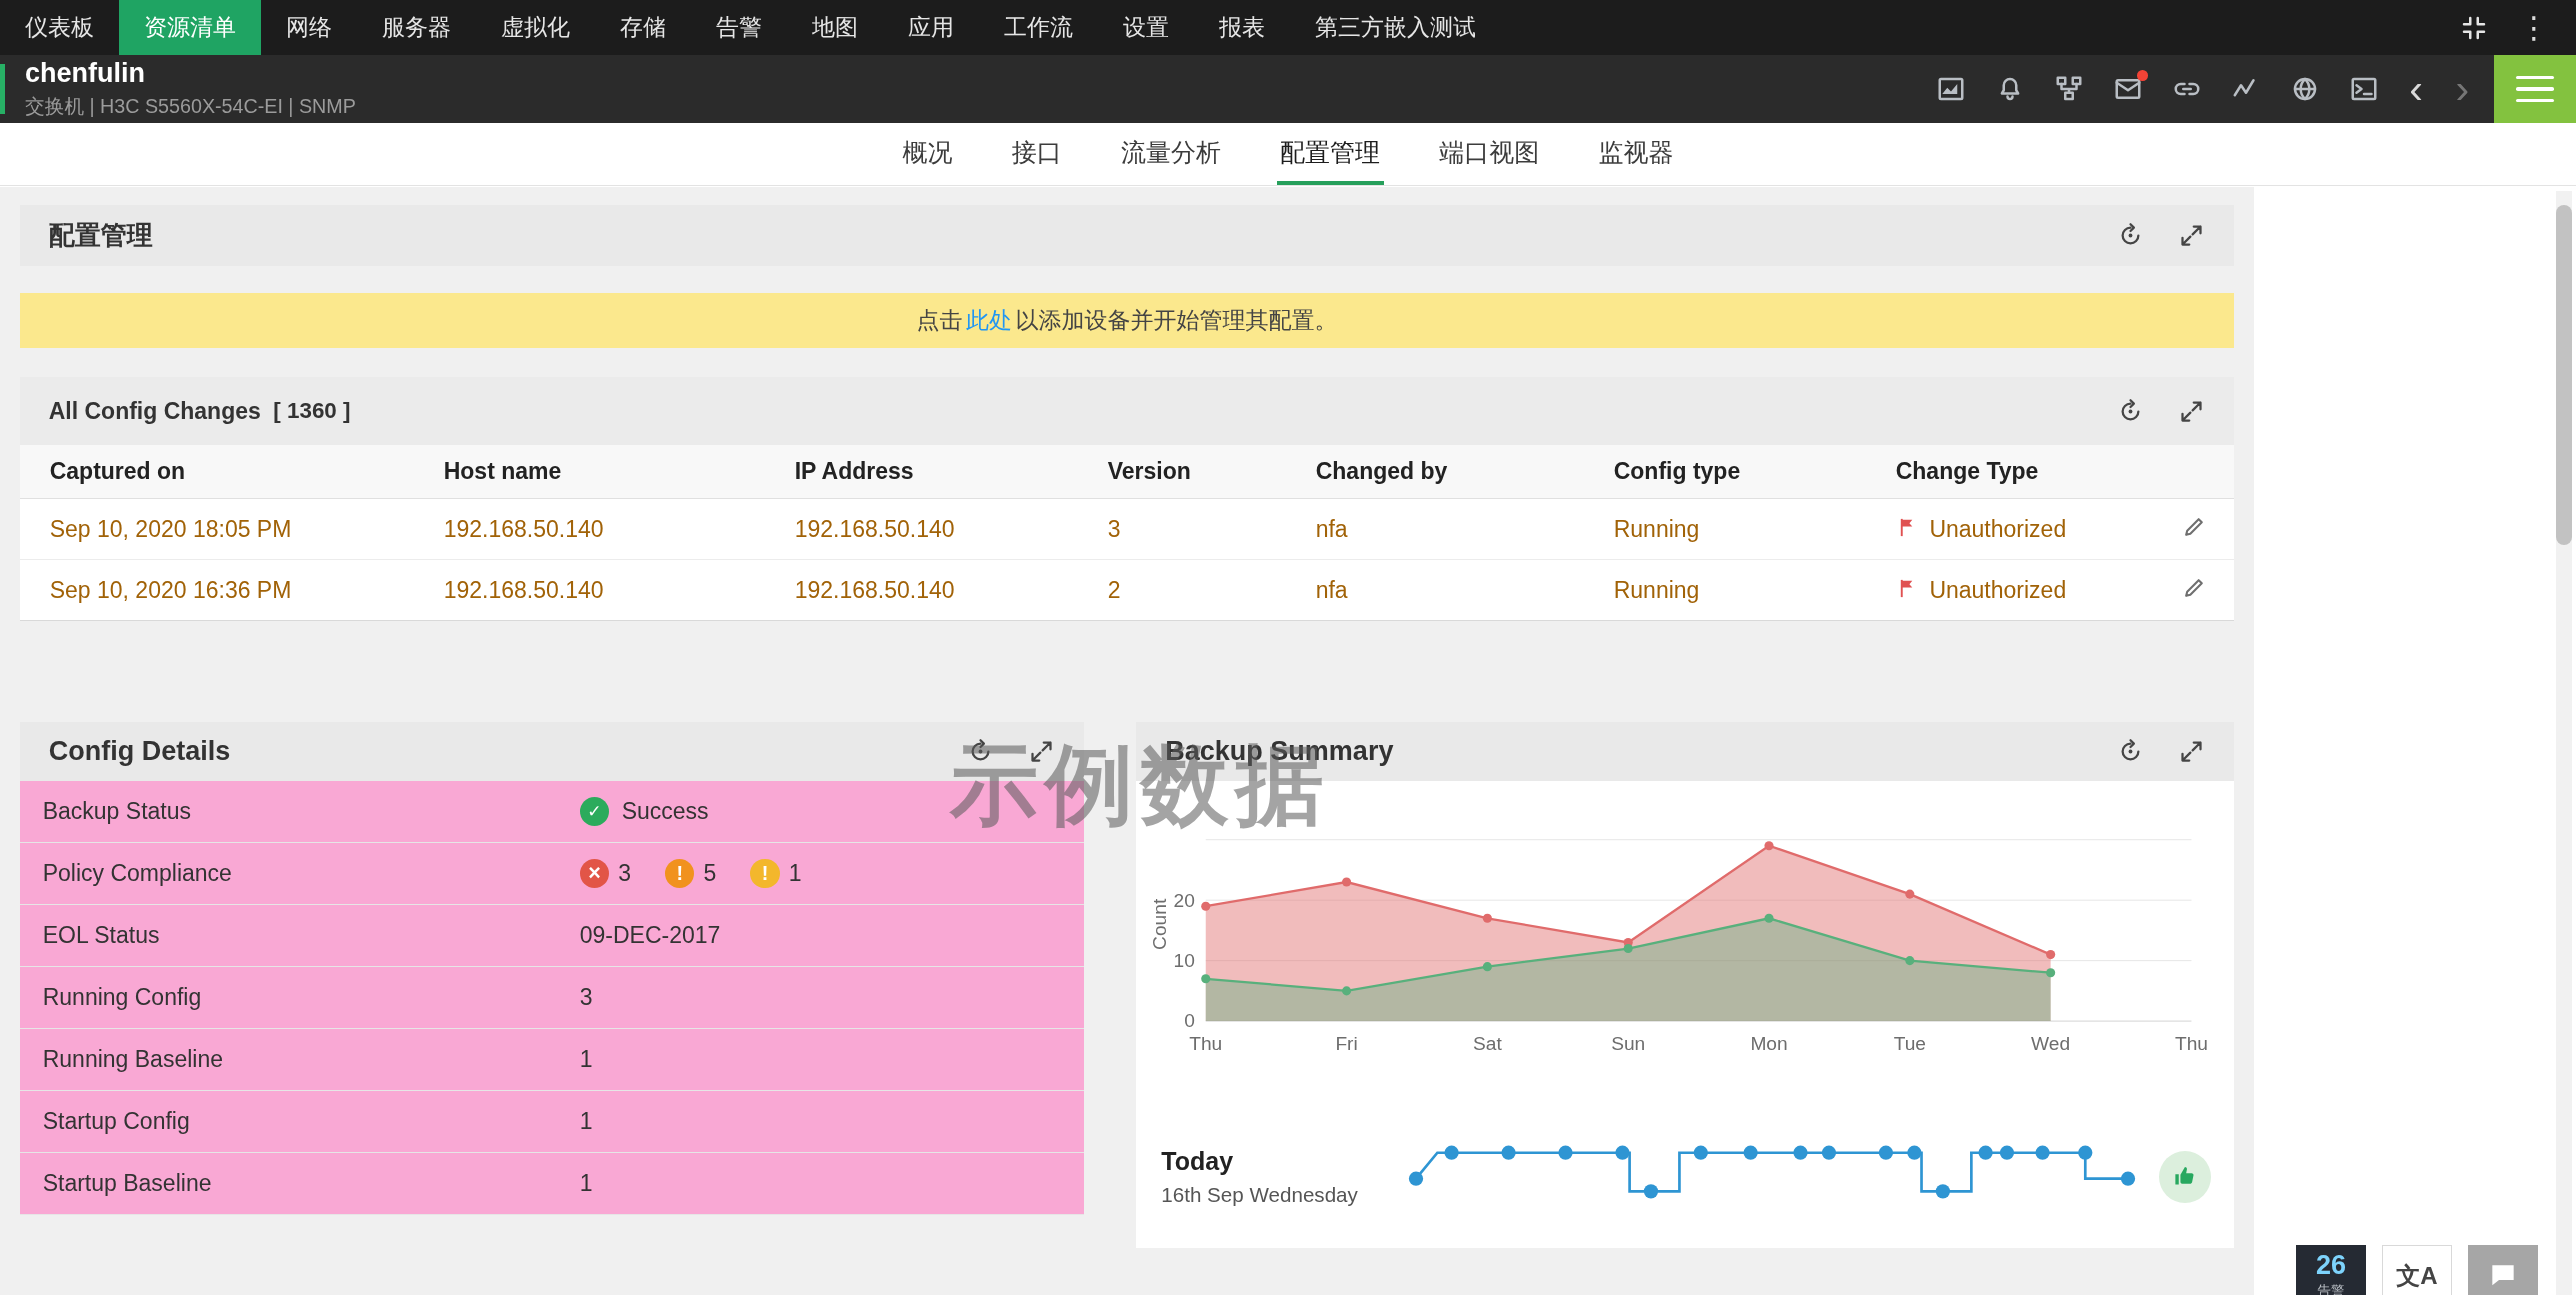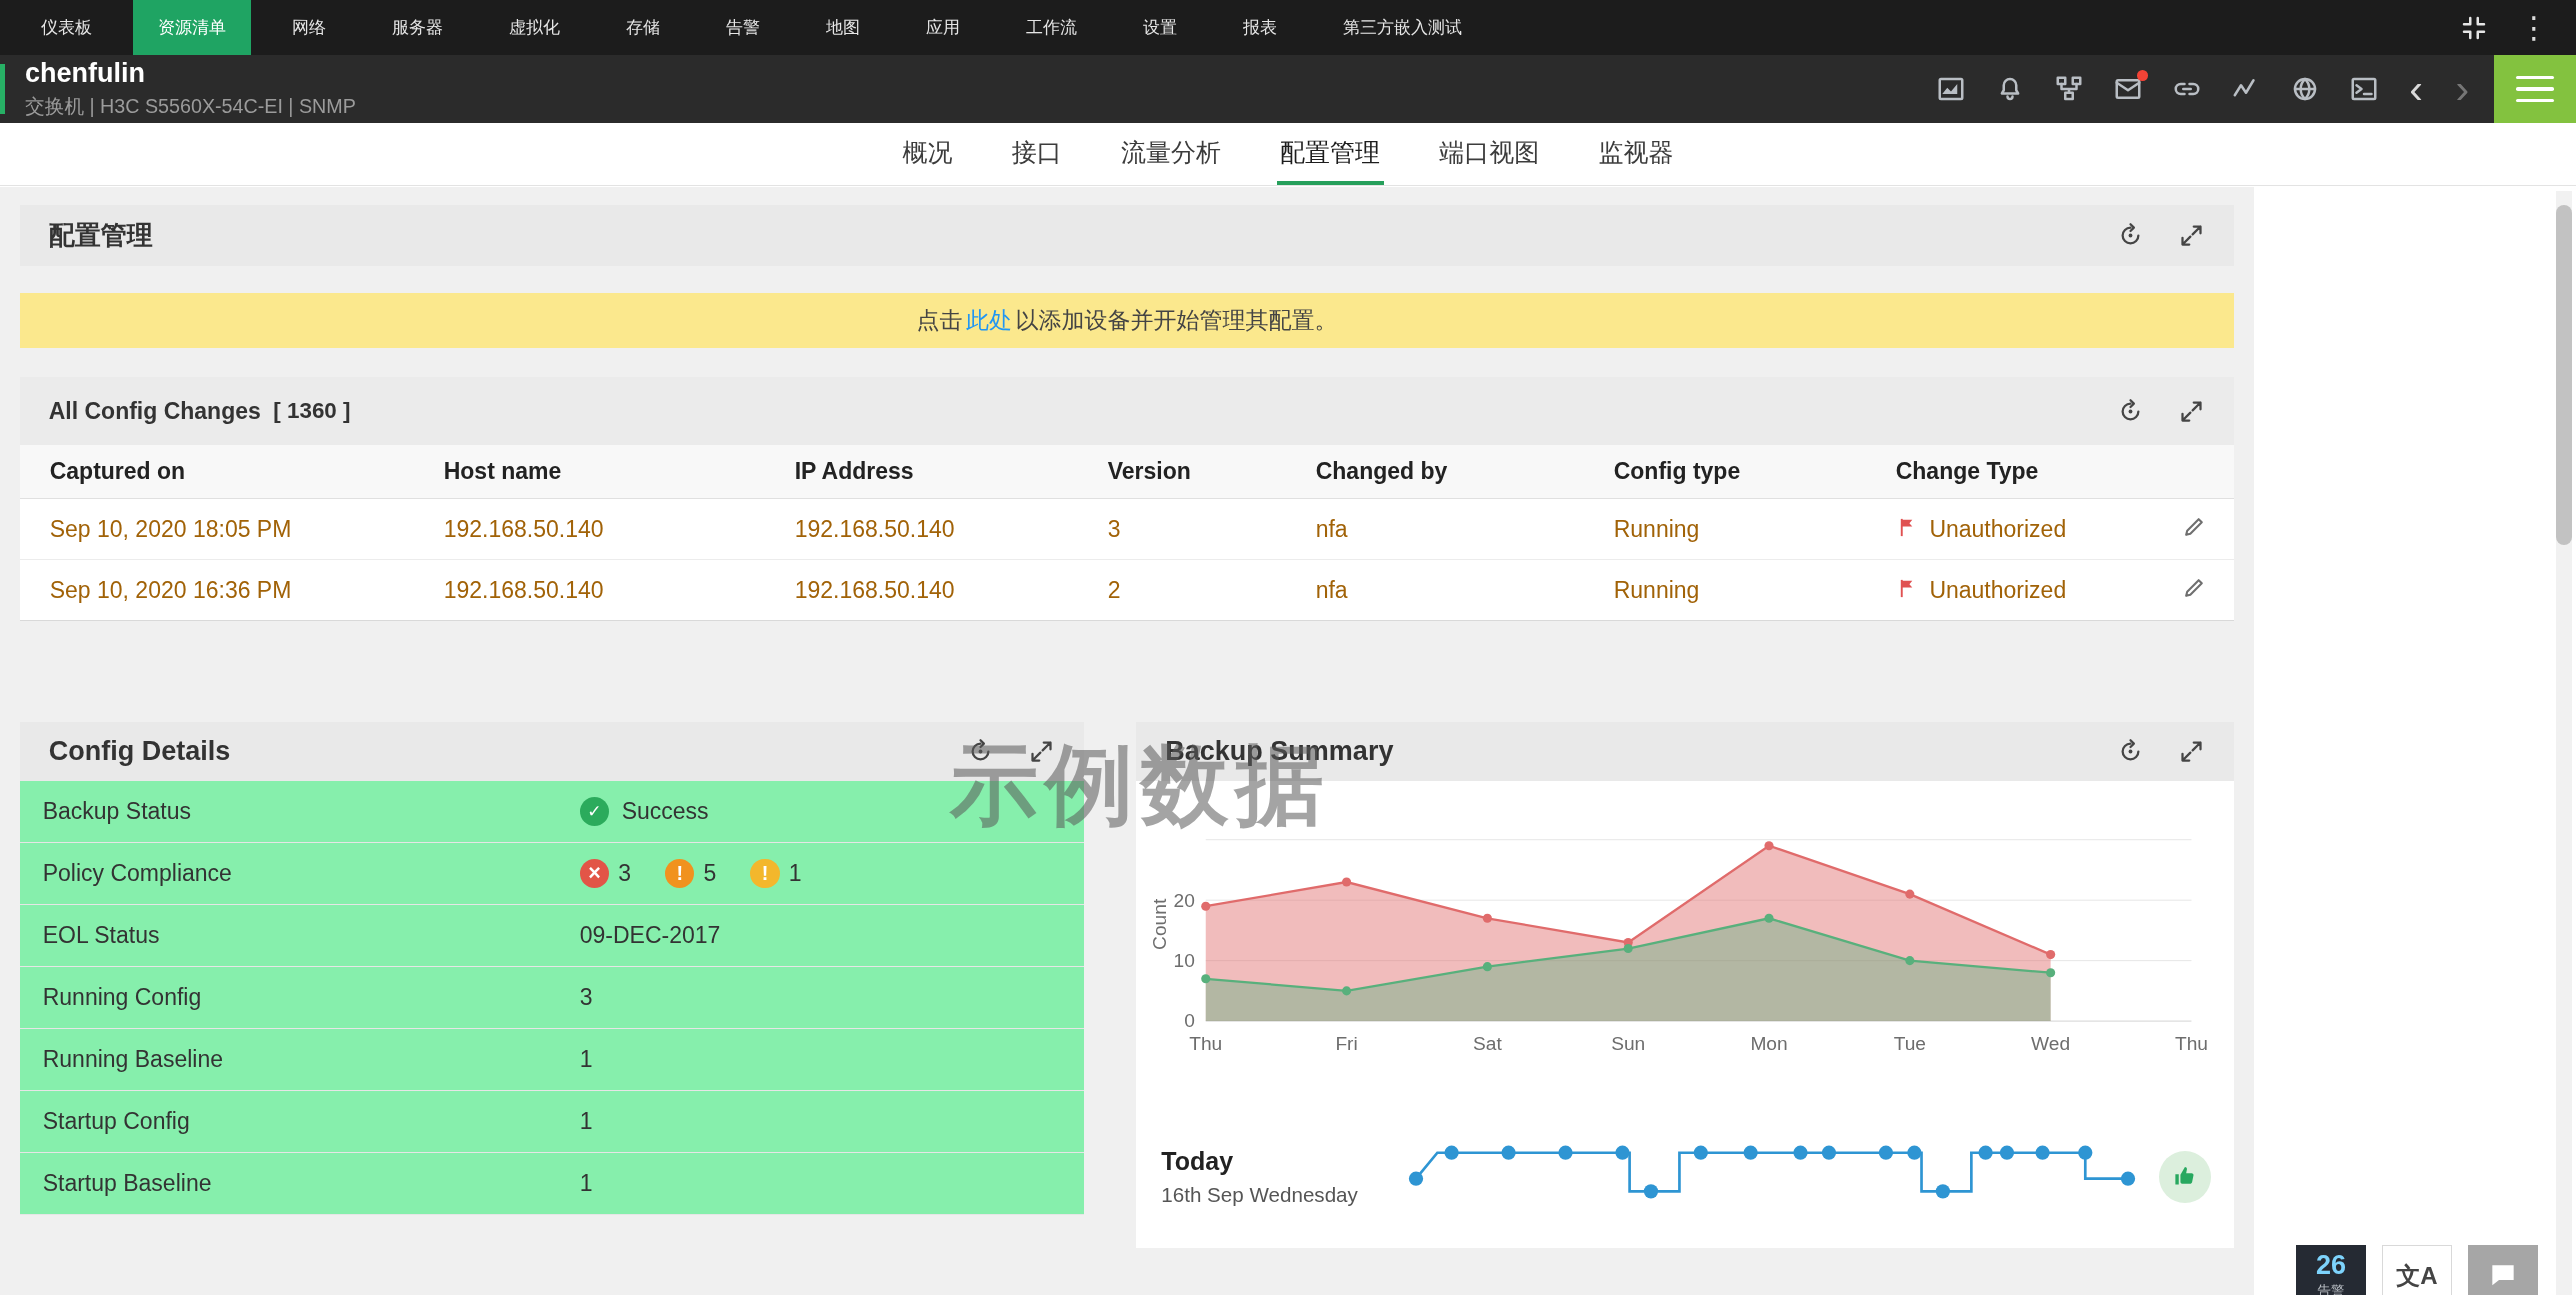--- a/index.html
+++ b/index.html
@@ -1,21 +1,21 @@
 <!DOCTYPE html>
 <html style="font-size:14.3px"><head>
 <meta charset="utf-8">
 <style>
   * { margin:0; padding:0; box-sizing:border-box; }
   html,body { width:2576px; height:1295px; overflow:hidden; background:#fff;
     font-family:"Liberation Sans","DejaVu Sans",sans-serif; position:relative; }
 
   
   .topbar { height:55px; background:#1c1c1c; display:flex; align-items:stretch; color:#e6e6e6; }
-  .nav-item { display:flex; align-items:center; padding:0 25px; font-size:17px; cursor:pointer;margin-left:16px; }
+  .nav-item { display:flex; align-items:center; padding:0 25px; font-size:23px; cursor:pointer; }
   .nav-item.active { background:#1fa463; color:#fff; }
   .topbar-right { margin-left:auto; display:flex; align-items:center; gap:30px; padding-right:27px; }
   .ico { width:30px; height:30px; stroke:currentColor; fill:none; stroke-width:2; stroke-linecap:round; stroke-linejoin:round; }
   .kebab { font-size:30px; color:#dcdcdc; line-height:1; }
 
   
   .devicebar { height:68px; background:#2b2b2b; display:flex; align-items:center; position:relative; }
   .accent { position:absolute; left:0; top:9px; width:5.4px; height:50px; background:#27b065; }
   .device-info { margin-left:25px; }
   .device-name { font-size:27px; font-weight:bold; color:#fff; }
@@ -51,21 +51,21 @@
   .tbl-head, .tbl-row { display:grid; grid-template-columns:394px 351px 313px 208px 298px 282px 286px 1fr; align-items:center; padding:0 30px; }
   .tbl-head { height:54px; background:#f8f8f8; border-bottom:0.9px solid #e0e0e0; font-size:23px; font-weight:bold; color:#222; }
   .tbl-row { height:61px; border-bottom:0.9px solid #ececec; font-size:23px; color:#a16207; }
   .tbl-row:last-child { border-bottom:0.9px solid #d9d9d9; }
   .changetype { display:flex; gap:10.7px; }
   .edit-cell { justify-self:end; color:#6f6f6f; }
 
   .bottom-row { margin-top:101px; display:flex; gap:52px; align-items:flex-start; }
   .p-details { width:1181px; background:#fff; }
   .p-details .panel-header, .p-backup .panel-header { height:59px; }
-  .cd-row { height:62px; display:flex; align-items:center; padding:0 23px; border-bottom:0.9px solid #e6e6e6; font-size:23px; color:#333; background:#86efac; }
+  .cd-row { height:62px; display:flex; align-items:center; padding:0 23px; border-bottom:0.9px solid #e6e6e6; font-size:23px; color:#333; background:#f9a8d4; }
   .cd-label { width:537px; }
   .cd-value { display:flex; align-items:center; gap:12.5px; }
   .circle { width:29.5px; height:29.5px; border-radius:50%; display:inline-flex; align-items:center; justify-content:center; color:#fff; font-weight:bold; flex:0 0 auto; }
   .c-success { background:#2bab5c; font-size:17px; }
   .c-crit { background:#e25547; font-size:21.5px; }
   .c-major { background:#f1921e; font-size:19.7px; }
   .c-minor { background:#f3b72c; font-size:19.7px; }
   .comp-group { display:flex; align-items:center; gap:9px; margin-right:21.5px; }
 
   .p-backup { flex:1; background:#fff; }

